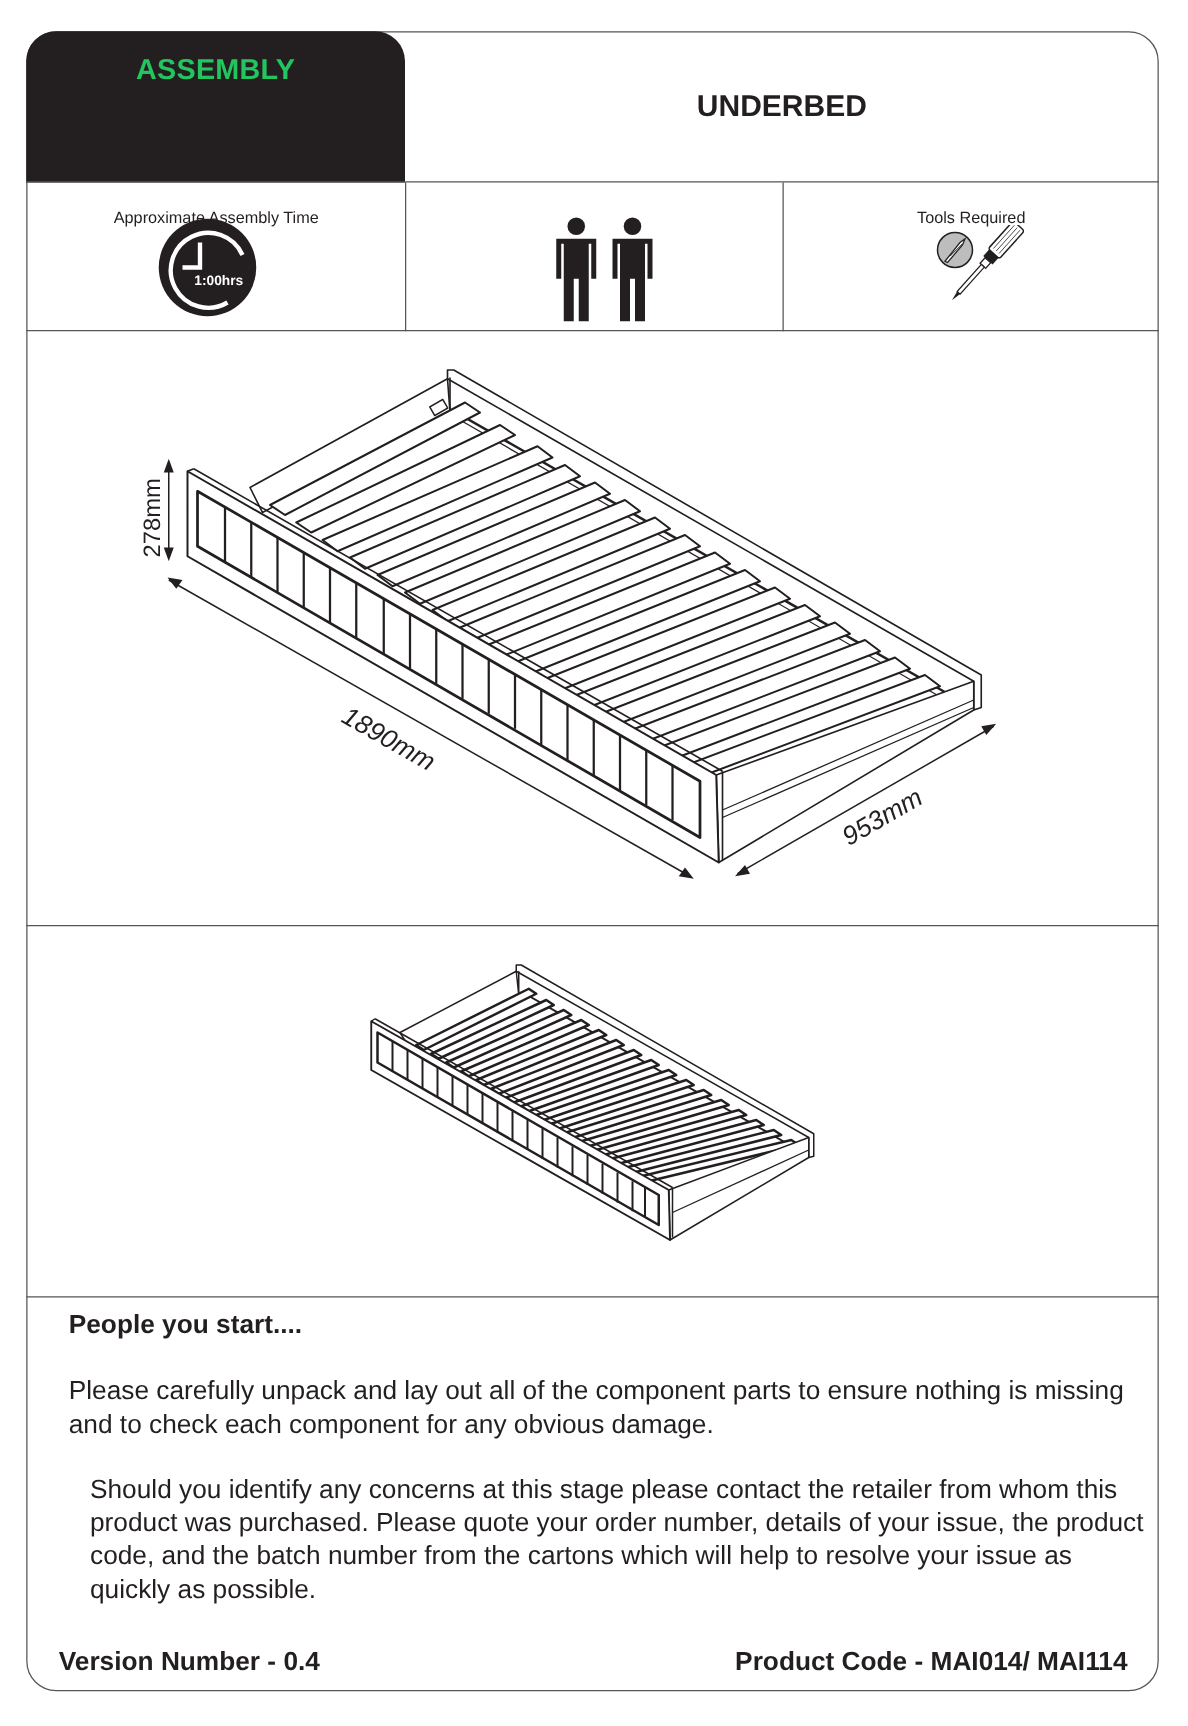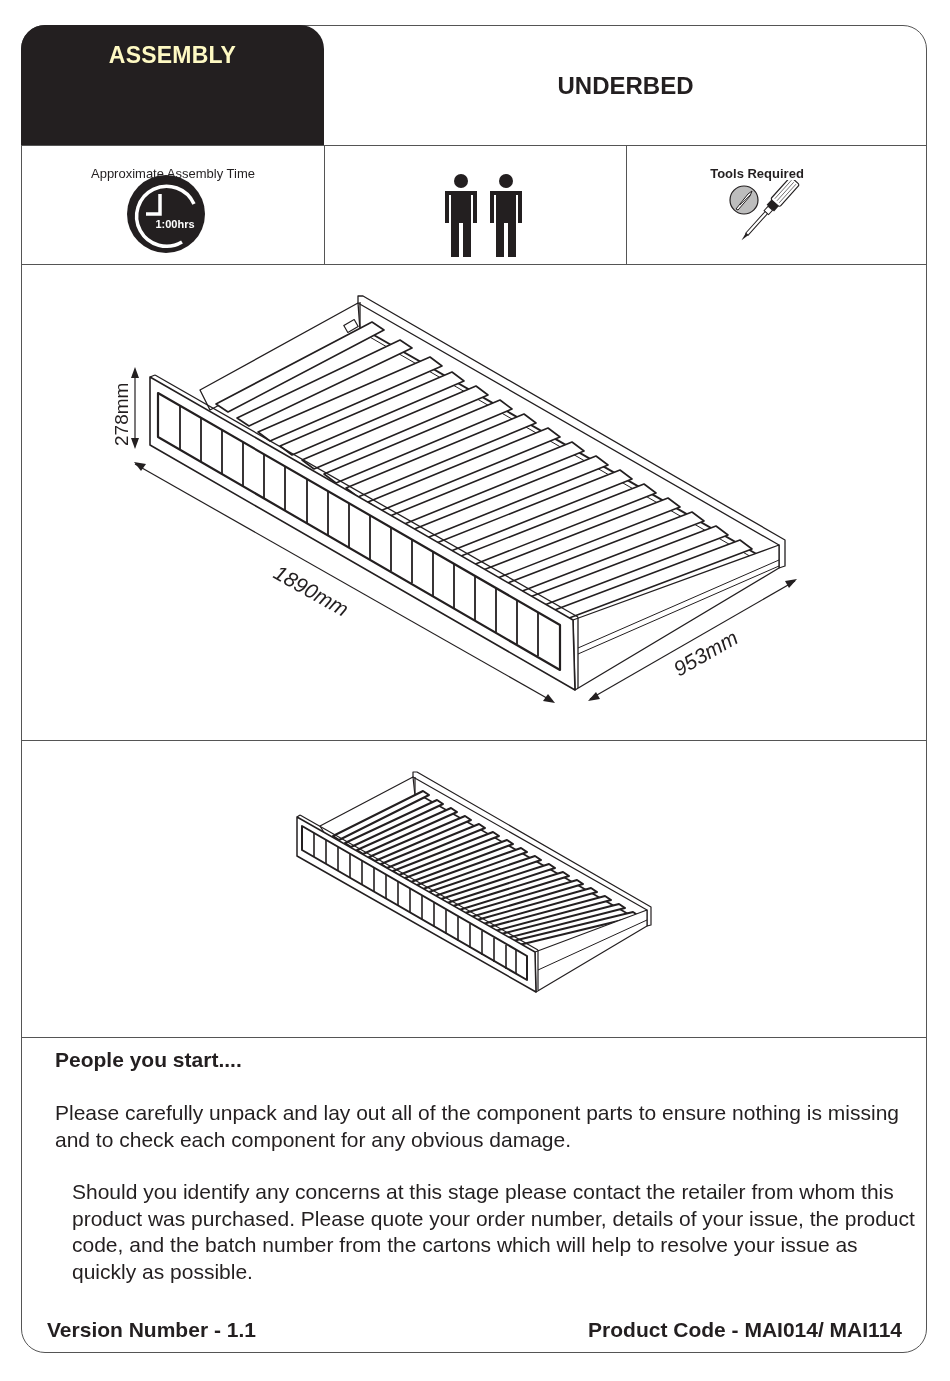--- a/index.html
+++ b/index.html
@@ -1,18 +1,18 @@
 <!DOCTYPE html>
 <html><head>
 <meta charset="utf-8">
 <style>
   html, body { margin: 0; padding: 0; background: #ffffff; }
   body { width: 950px; height: 1381px; position: relative; font-family: "Liberation Sans", sans-serif; color: #231f20; overflow: hidden; }
   .sheet { position: absolute; left: 21px; top: 25px; width: 906px; height: 1328px; border: 1.5px solid #555; border-radius: 24px; box-sizing: border-box; }
-  .title-block { position: absolute; left: 21px; top: 25px; width: 303px; height: 121px; background: #231f20; border-radius: 24px 24px 0 0; color: #fef9c3; }
+  .title-block { position: absolute; left: 21px; top: 25px; width: 303px; height: 121px; background: #231f20; border-radius: 24px 24px 0 0; color: #22c55e; }
   .title-line { position: absolute; left: 0; width: 303px; text-align: center; font-weight: bold; font-size: 23px; letter-spacing: 0.2px; }
   .product-title { position: absolute; left: 324px; top: 25px; width: 603px; height: 121px; display: flex; align-items: center; justify-content: center; font-weight: bold; font-size: 24px; text-align: center; }
   .hline { position: absolute; height: 0; border-top: 1.5px solid #555; }
   .vline { position: absolute; width: 0; border-left: 1.5px solid #555; }
   .info-cell { position: absolute; top: 146px; height: 119px; text-align: center; }
   .info-label { margin-top: 20px; font-size: 13px; }
   .info-icon { position: absolute; left: 0; right: 0; }
   .illus { position: absolute; left: 22px; width: 904px; }
   .notes { position: absolute; left: 55px; top: 1048px; width: 860px; }
   .notes-heading { font-weight: bold; font-size: 21px; margin: 0; }
@@ -56,21 +56,21 @@
       <g fill="#231f20">
         <circle cx="136" cy="8" r="7"></circle>
         <path d="M 120 18 h 32 v 32 h -4 v -28 h -2 v 62 h -8 v -34 h -4 v 34 h -8 v -62 h -2 v 28 h -4 z"></path>
         <circle cx="181" cy="8" r="7"></circle>
         <path d="M 165 18 h 32 v 32 h -4 v -28 h -2 v 62 h -8 v -34 h -4 v 34 h -8 v -62 h -2 v 28 h -4 z"></path>
       </g>
     </svg>
   </div>
 </div>
 
-<div class="info-cell" style="left:607px; width:300px;font-weight:bold;">
+<div class="info-cell" style="left:627px; width:300px;">
   <div class="info-label">Tools Required</div>
   <div class="info-icon" style="top:34px;">
     <svg width="300" height="76" viewBox="0 0 300 76">
       <circle cx="137" cy="20" r="14" fill="#bdbdbd" stroke="#231f20" stroke-width="1.2"></circle>
       <path d="M 129 29 L 141 14 L 145 11 L 143 16 L 131 30 Z" fill="#fff" stroke="#231f20" stroke-width="1"></path>
       <line x1="133" y1="25" x2="143" y2="15" stroke="#231f20" stroke-width="0.8"></line>
       <g transform="translate(168,23) rotate(-48)">
         <rect x="0" y="-6" width="30" height="12" rx="2" fill="#fff" stroke="#231f20" stroke-width="1.2"></rect>
         <line x1="3" y1="-3" x2="28" y2="-3" stroke="#231f20" stroke-width="0.6"></line>
         <line x1="3" y1="0" x2="28" y2="0" stroke="#231f20" stroke-width="0.6"></line>
@@ -217,14 +217,14 @@
     </g>
   </svg>
 </div>
 
 <div class="notes">
   <h2 class="notes-heading">People you start....</h2>
   <p style="margin-top:28px;">Please carefully unpack and lay out all of the component parts to ensure nothing is missing and to check each component for any obvious damage.</p>
   <p style="margin-top:26px;margin-left:17px;">Should you identify any concerns at this stage please contact the retailer from whom this product was purchased. Please quote your order number, details of your issue, the product code, and the batch number from the cartons which will help to resolve your issue as quickly as possible.</p>
 </div>
 
-<div class="footer-left">Version Number - 1.1</div>
+<div class="footer-left">Version Number - 0.4</div>
 <div class="footer-right">Product Code - MAI014/ MAI114</div>
 
 </body></html>

